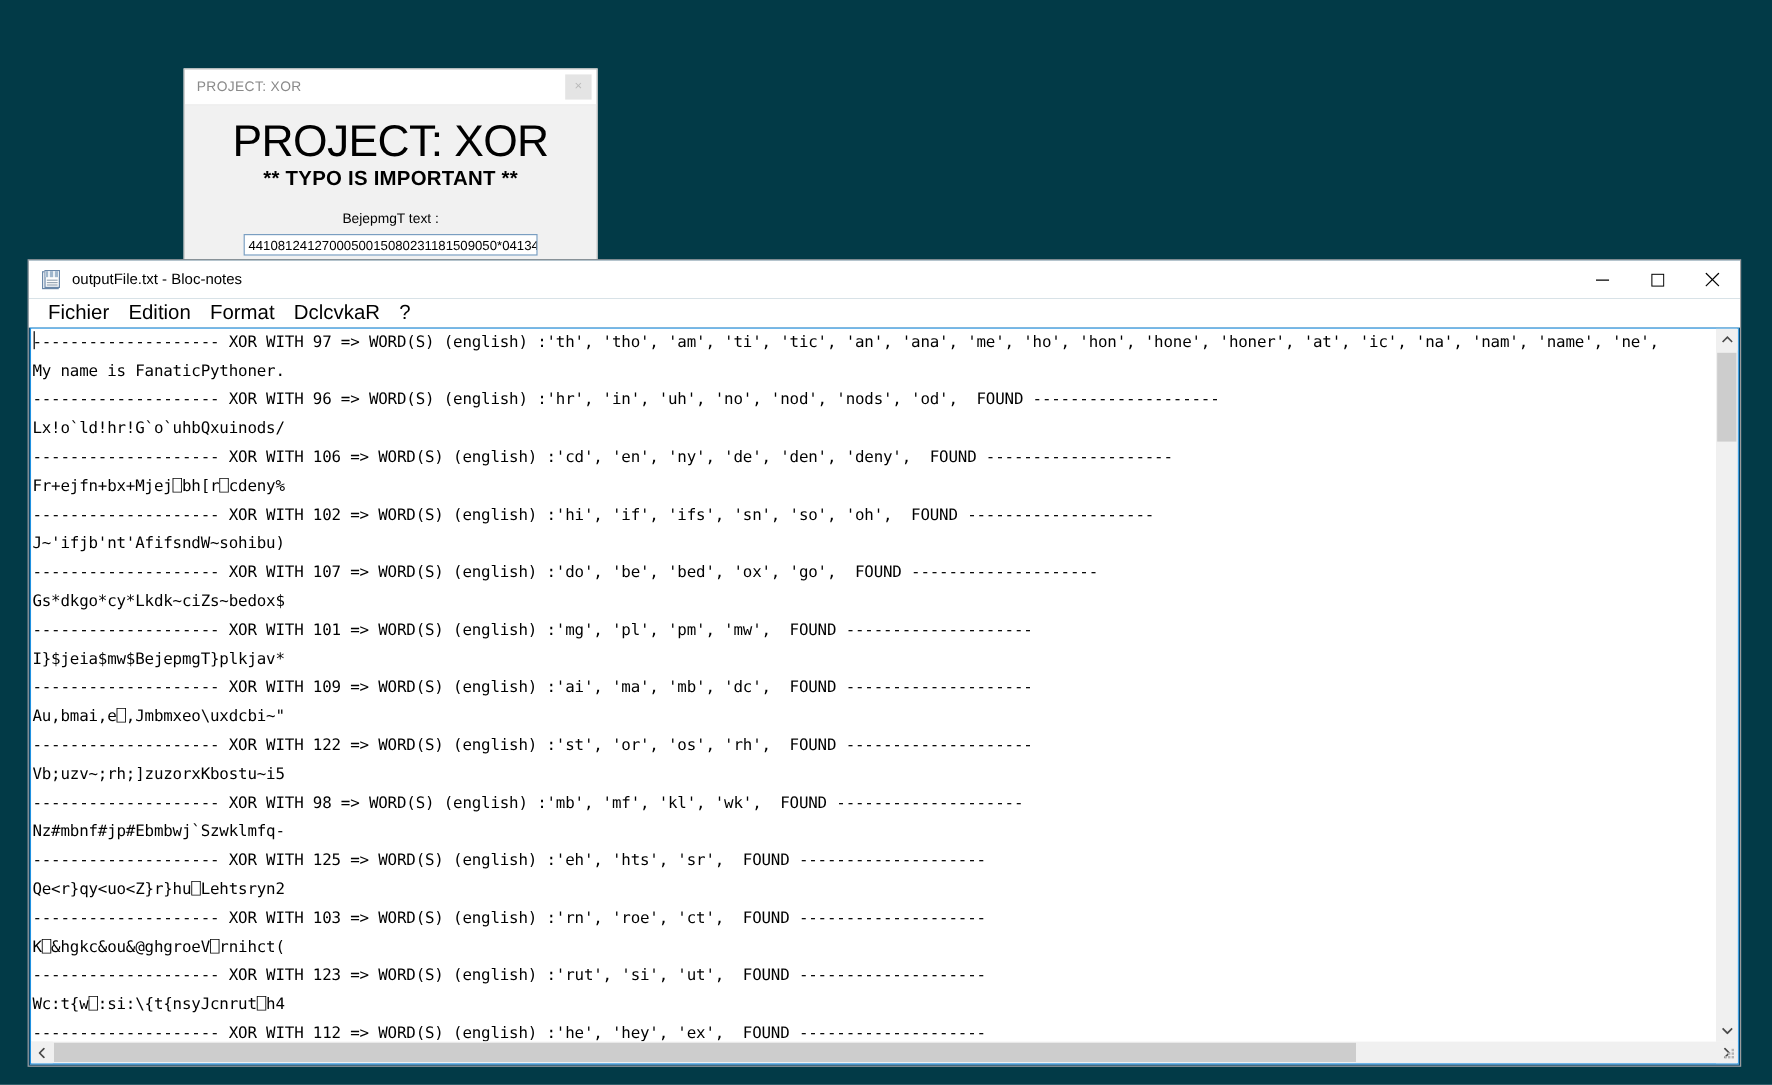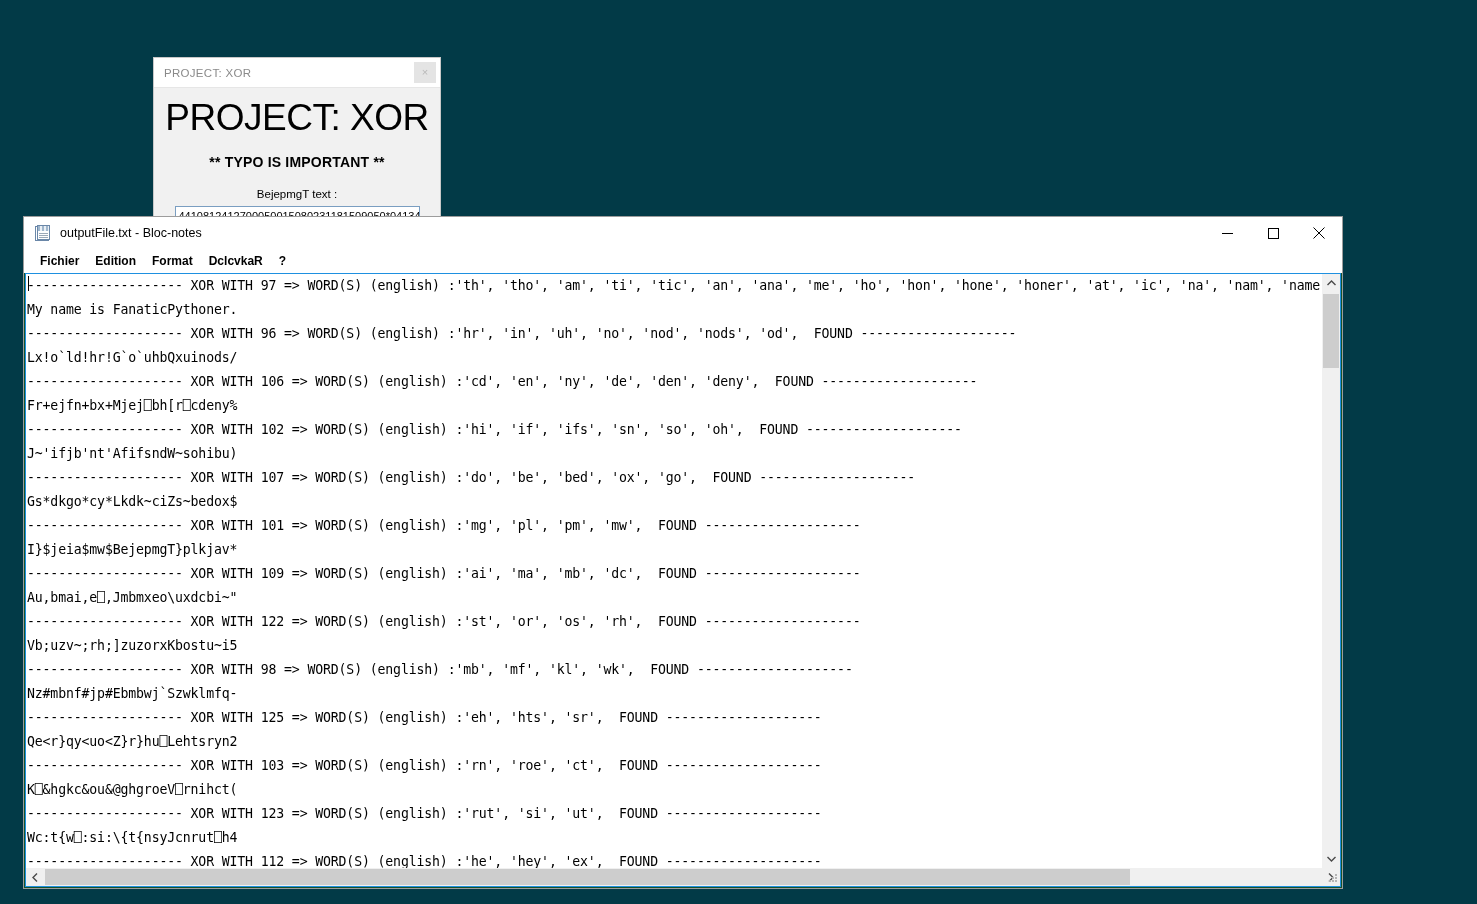--- a/index.html
+++ b/index.html
@@ -10,21 +10,21 @@
   body {
     background: #023a47;
     font-family: "Liberation Sans", sans-serif;
     -webkit-font-smoothing: none;
   }
 
   
   #bg-window {
     position: absolute;
     left: 153px; top: 57px;
-    width: 288px; height: 168px;
+    width: 345px; height: 168px;
     background: #f1f1f1;
     border: 1px solid #c8c8c8;
     box-sizing: border-box;
     overflow: hidden;
   }
   #bg-titlebar {
     height: 30px;
     background: #ffffff;
     border-bottom: 1px solid #e6e6e6;
     display: flex;
@@ -56,22 +56,21 @@
     box-sizing: border-box;
   }
   #bg-heading {
     font-size: 37px;
     color: #000;
     font-weight: 400;
     letter-spacing: -0.5px;
     line-height: 1.1;
   }
   #bg-subheading {
-    margin-top: 15px;
-    font-size: 14px;
+    font-size: 17px;
     font-weight: bold;
     color: #000;
     letter-spacing: .2px;
   }
   #bg-field-label {
     margin-top: 18px;
     font-size: 11.5px;
     color: #000;
   }
   #bg-input {
@@ -88,22 +87,22 @@
     white-space: nowrap;
     text-align: left;
     padding: 2px 2px 0 3px;
     line-height: 14px;
   }
 
   
   #notepad {
     position: absolute;
     left: 23px; top: 216px;
-    width: 1320px; height: 673px;
-    background: #14532d;
+    width: 1428px; height: 673px;
+    background: #0c4a6e;
     border: 1px solid #9c9c9c;
     box-sizing: border-box;
     display: flex;
     flex-direction: column;
   }
   #np-titlebar {
     height: 32px;
     min-height: 32px;
     display: flex;
     align-items: center;
@@ -161,25 +160,24 @@
 
   #np-menubar {
     height: 24px;
     min-height: 24px;
     display: flex;
     align-items: center;
     padding-left: 8px;
     background: #ffffff;
   }
   .np-menu-item {
-    font-size: 12px;
+    font-size: 17px;
     color: #000;
     padding: 2px 8px;
     white-space: nowrap;
-    font-weight: bold;
   }
 
   
   #np-editor-wrap {
     flex: 1 1 auto;
     margin: 0 1px 1px 1px;
     border: 1px solid #1e90e0;
     box-sizing: border-box;
     display: flex;
     flex-direction: column;

